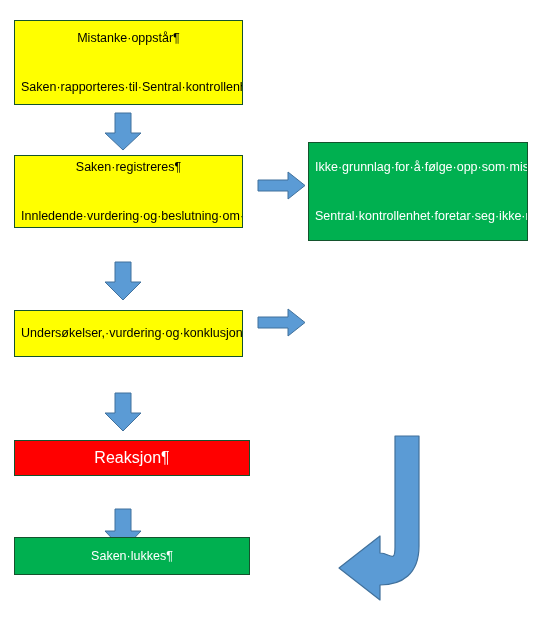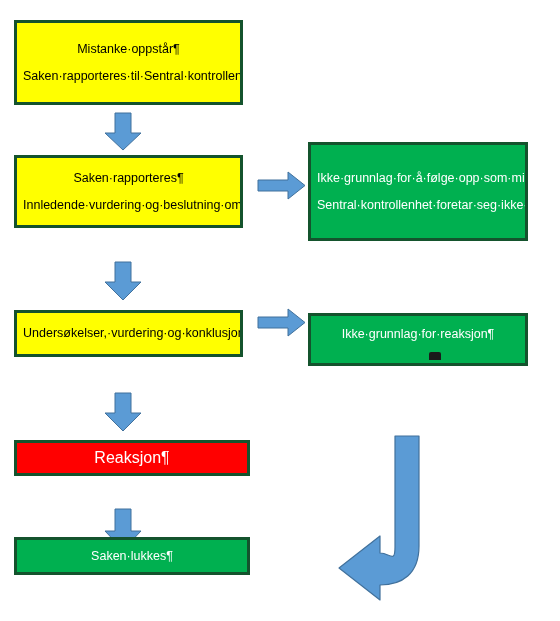--- a/index.html
+++ b/index.html
@@ -13,28 +13,29 @@
   #canvas {
     position: relative;
     width: 560px;
     height: 621px;
     background: #ffffff;
     overflow: hidden;
   }
   .node {
     position: absolute;
     box-sizing: border-box;
-    border: 3px solid #14532d;
+    border: 1px solid #14532d;
     display: flex;
     flex-direction: column;
     align-items: center;
     justify-content: center;
     text-align: center;
     overflow: hidden;
     line-height: 1.32;
+    gap: 11px;
   }
   .node .line {
     display: block;
     width: 100%;
     padding: 0 6px;
     box-sizing: border-box;
   }
   .node .spacer {
     display: block;
     height: 0.85em;
@@ -73,21 +74,21 @@
     <span class="line">Mistanke·oppstår¶</span>
     <span class="spacer"></span>
     <span class="line">Saken·rapporteres·til·Sentral·kontrollenhet¶</span>
   </div>
 
   <svg class="arrow-svg" style="left:104px; top:112px;" width="38" height="40" viewBox="0 0 38 40">
     <polygon points="11,1 27,1 27,21 37,21 19,38 1,21 11,21" fill="#5b9bd5" stroke="#41719c" stroke-width="1"></polygon>
   </svg>
 
   <div class="node yellow" style="left:14px; top:155px; width:229px; height:73px;">
-    <span class="line">Saken·rapporteres¶</span>
+    <span class="line">Saken·registreres¶</span>
     <span class="spacer"></span>
     <span class="line">Innledende·vurdering·og·beslutning·om·oppfølging¶</span>
   </div>
 
   <svg class="arrow-svg" style="left:257px; top:171px;" width="49" height="29" viewBox="0 0 49 29">
     <polygon points="1,9 31,9 31,1 48,14.5 31,28 31,20 1,20" fill="#5b9bd5" stroke="#41719c" stroke-width="1"></polygon>
   </svg>
 
   <div class="node green" style="left:308px; top:142px; width:220px; height:99px;">
     <span class="line">Ikke·grunnlag·for·å·følge·opp·som·mislighetssak¶</span>
@@ -100,24 +101,20 @@
   </svg>
 
   <div class="node yellow" style="left:14px; top:310px; width:229px; height:47px;">
     <span class="line">Undersøkelser,·vurdering·og·konklusjon¶</span>
   </div>
 
   <svg class="arrow-svg" style="left:257px; top:308px;" width="49" height="29" viewBox="0 0 49 29">
     <polygon points="1,9 31,9 31,1 48,14.5 31,28 31,20 1,20" fill="#5b9bd5" stroke="#41719c" stroke-width="1"></polygon>
   </svg>
 
-  <div class="node green" style="left:308px; top:313px; width:220px; height:53px; justify-content:flex-start; padding-top:10px;">
-    <span class="line">Ikke·grunnlag·for·reaksjon¶</span>
-    <span class="artifact" style="left:118px; top:36px; width:12px; height:8px;"></span>
-  </div>
 
   <svg class="arrow-svg" style="left:104px; top:392px;" width="38" height="41" viewBox="0 0 38 41">
     <polygon points="11,1 27,1 27,21 37,21 19,39 1,21 11,21" fill="#5b9bd5" stroke="#41719c" stroke-width="1"></polygon>
   </svg>
 
   <div class="node red" style="left:14px; top:440px; width:236px; height:36px;">
     <span class="line">Reaksjon¶</span>
   </div>
 
   <svg class="arrow-svg" style="left:104px; top:508px;" width="38" height="44" viewBox="0 0 38 44">

